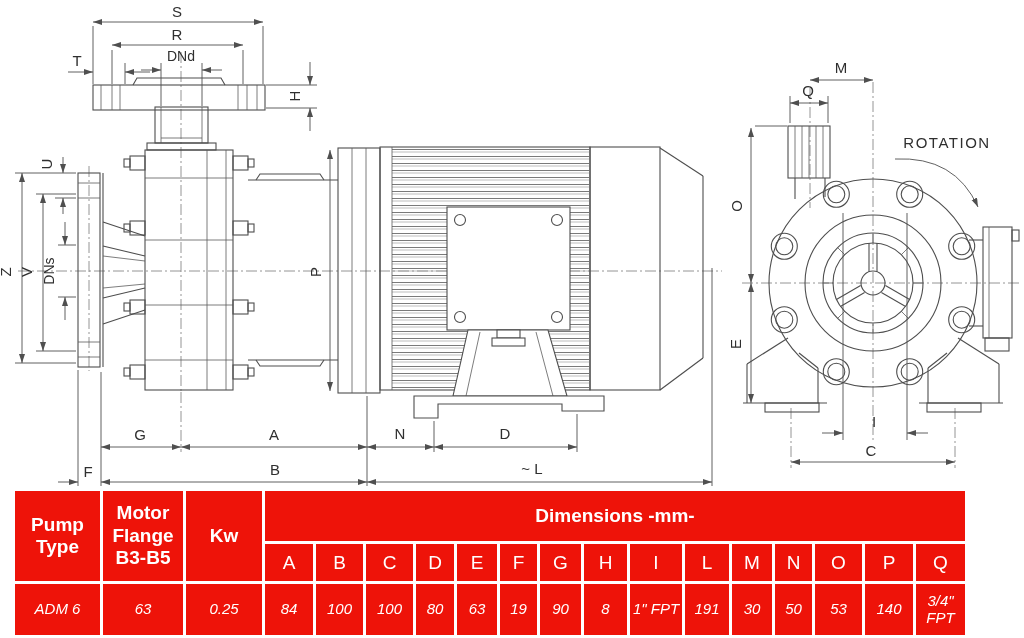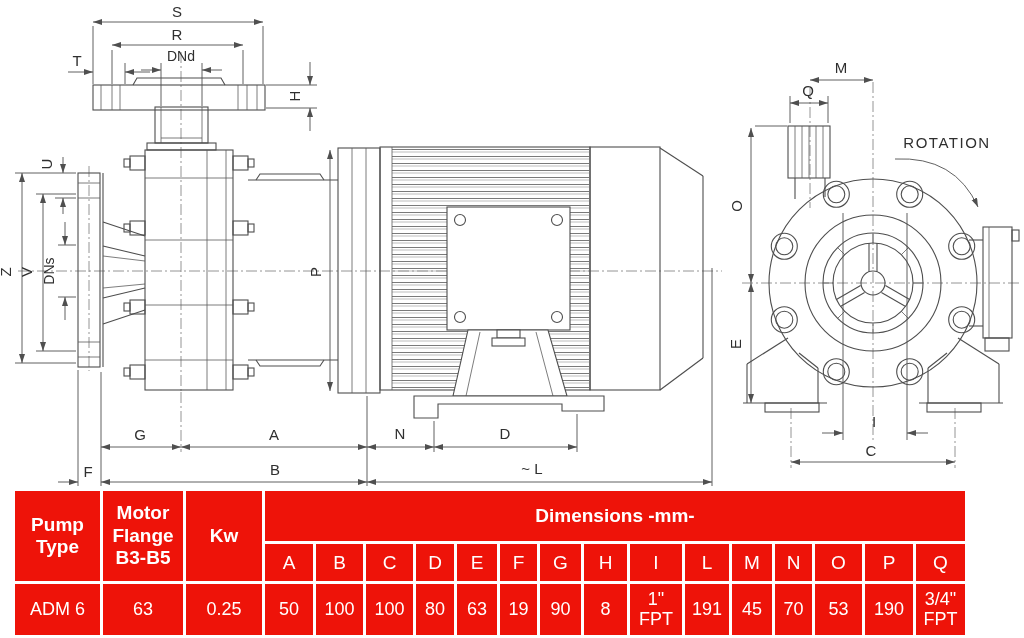--- a/index.html
+++ b/index.html
@@ -12,21 +12,21 @@
   .dim{stroke:#4f4f4f;stroke-width:0.9;fill:none;}
   .wh{fill:#ffffff;}
   text{fill:#2f2f2f;font-size:15px;font-family:"Liberation Sans",sans-serif;}
   text.sm{font-size:14px;}
   text.rot{font-size:15px;}
   text.rotation-t{font-size:15px;letter-spacing:1.5px;}
   .dim-table{border-collapse:collapse;table-layout:fixed;width:953px;margin:2px 0 0 12px;}
   .dim-table td{background:#ee1309;border:3px solid #ffffff;color:#ffffff;text-align:center;vertical-align:middle;padding:0;overflow:hidden;}
   .hdr{font-weight:bold;font-size:19px;line-height:1.18;}
   .letter{font-size:19px;}
-  .val{font-size:18px;line-height:1.1;}
+  .val{font-size:15px;line-height:1.1;font-style:italic;}
   .row-top td{height:50px;}
   .row-letter td{height:37px;}
   .row-data td{height:51px;}
 </style>
 </head>
 <body>
 
 <div class="drawing-wrap">
 <svg width="1024" height="486" viewBox="0 0 1024 486" xmlns="http://www.w3.org/2000/svg">
   <defs>
@@ -400,30 +400,30 @@
     <td class="letter">M</td>
     <td class="letter">N</td>
     <td class="letter">O</td>
     <td class="letter">P</td>
     <td class="letter">Q</td>
   </tr>
   <tr class="row-data">
     <td class="val">ADM 6</td>
     <td class="val">63</td>
     <td class="val">0.25</td>
-    <td class="val">50</td>
+    <td class="val">84</td>
     <td class="val">100</td>
     <td class="val">100</td>
     <td class="val">80</td>
     <td class="val">63</td>
     <td class="val">19</td>
     <td class="val">90</td>
     <td class="val">8</td>
     <td class="val">1" FPT</td>
     <td class="val">191</td>
-    <td class="val">45</td>
-    <td class="val">70</td>
+    <td class="val">30</td>
+    <td class="val">50</td>
     <td class="val">53</td>
-    <td class="val">190</td>
+    <td class="val">140</td>
     <td class="val">3/4" FPT</td>
   </tr>
 </tbody>
   </table>
 
 </body></html>

